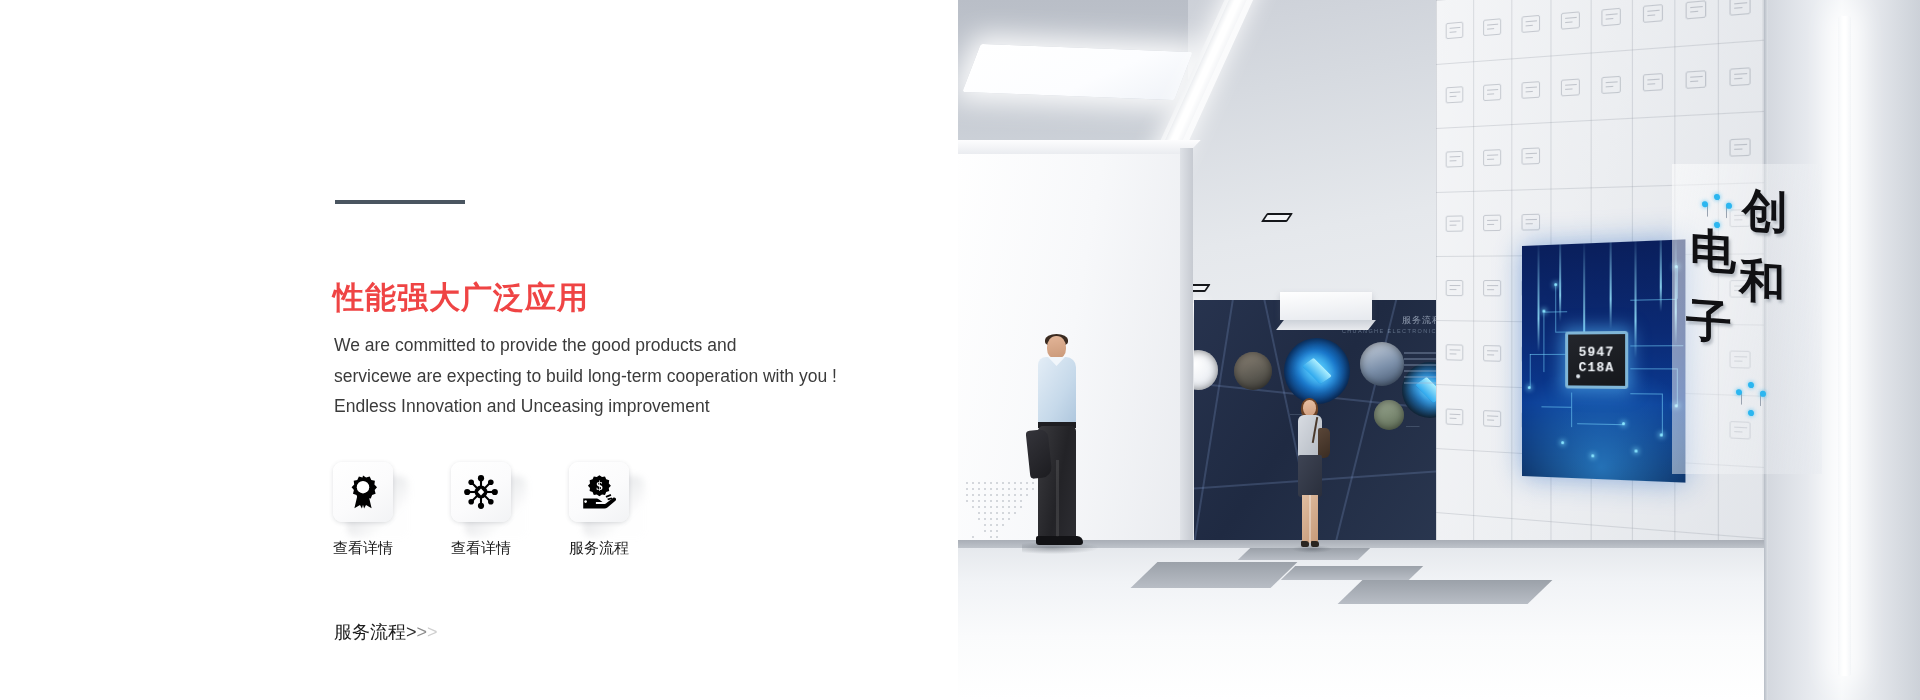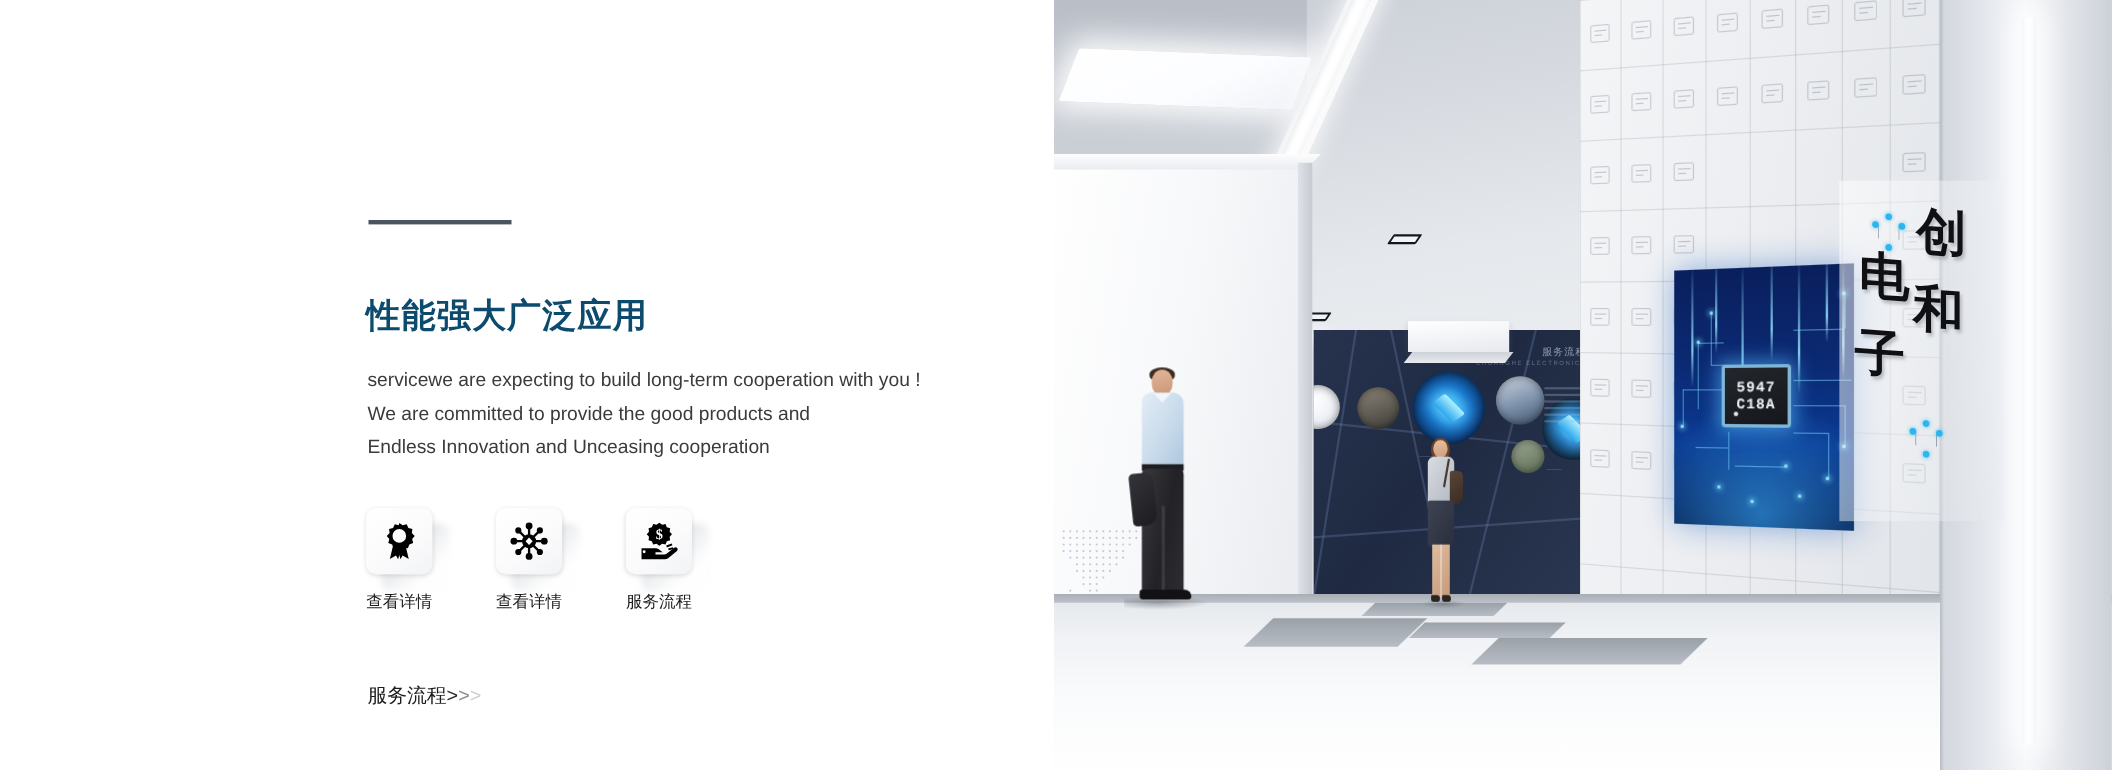--- a/index.html
+++ b/index.html
@@ -43,25 +43,25 @@
 
   .rule {
     position: absolute;
     left: 335px; top: 200px;
     width: 130px; height: 4px;
     background: #4a5560;
   }
 
   .subhead {
     position: absolute;
-    left: 333px; top: 267px;
+    left: 333px; top: 278px;
     font-size: 31px;
     line-height: 40px;
     font-weight: 700;
-    color: #0c4a6e;
+    color: #ef4444;
     letter-spacing: 1px;
     white-space: nowrap;
   }
 
   .blurb {
     position: absolute;
     left: 334px; top: 330px;
     width: 560px;
     font-size: 17.5px;
     line-height: 30.5px;
@@ -682,23 +682,23 @@
 <div class="banner">
 
   <div class="text-panel">
 
 
     <div class="rule"></div>
 
     <div class="subhead">性能强大广泛应用</div>
 
     <div class="blurb">
+      <div>We are committed to provide the good products and</div>
       <div>servicewe are expecting to build long-term cooperation with you !</div>
-      <div>We are committed to provide the good products and</div>
-      <div>Endless Innovation and Unceasing cooperation</div>
+      <div>Endless Innovation and Unceasing improvement</div>
     </div>
 
     <div class="features">
 
       <div class="feature">
         <div class="tile-wrap">
           <div class="tile-shadow"></div>
           <div class="tile">
             <svg width="36" height="36" viewBox="0 0 36 36">
               <path fill="#000" d="M18 1.4l3.1 2.0 3.6-.9 1.6 3.4 3.6 .9-.5 3.7 2.6 2.7-2.3 2.9 .9 3.6-3.5 1.3-1.3 3.5-3.6-.6-2.9 2.3-2.9-2.3-3.6 .6-1.3-3.5-3.5-1.3 .9-3.6-2.3-2.9 2.6-2.7-.5-3.7 3.6-.9 1.6-3.4 3.6 .9z"></path>

